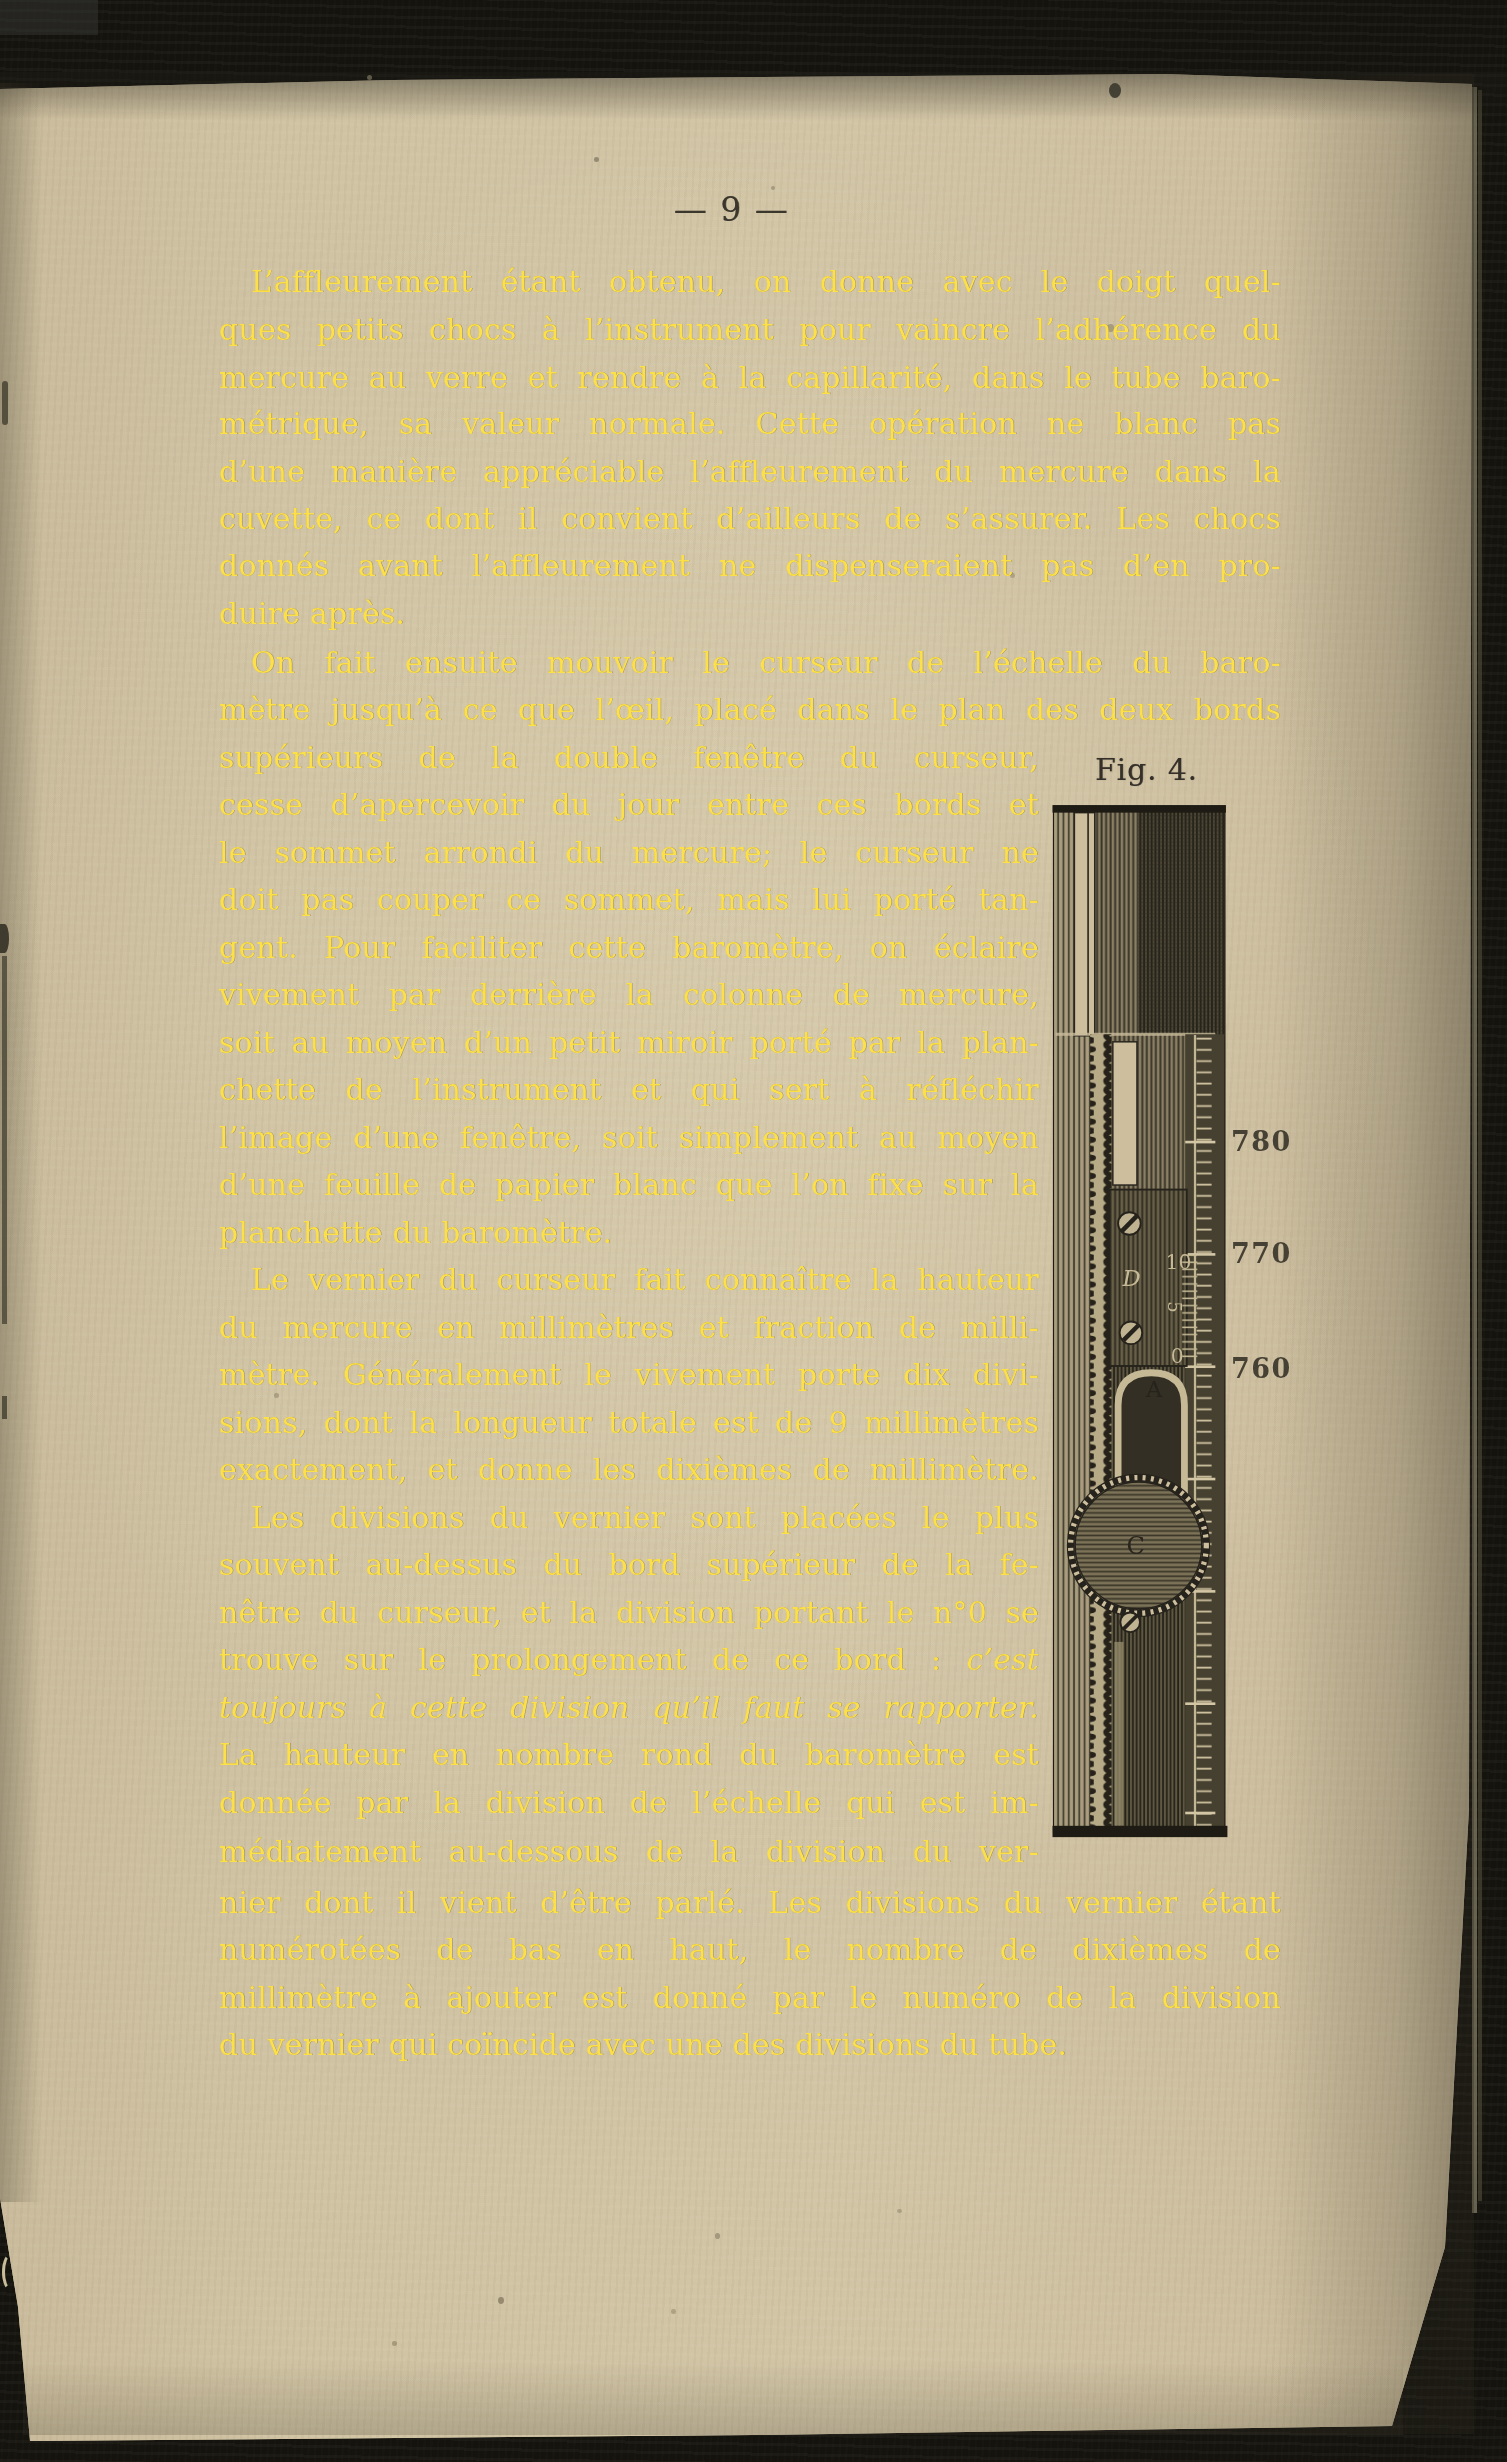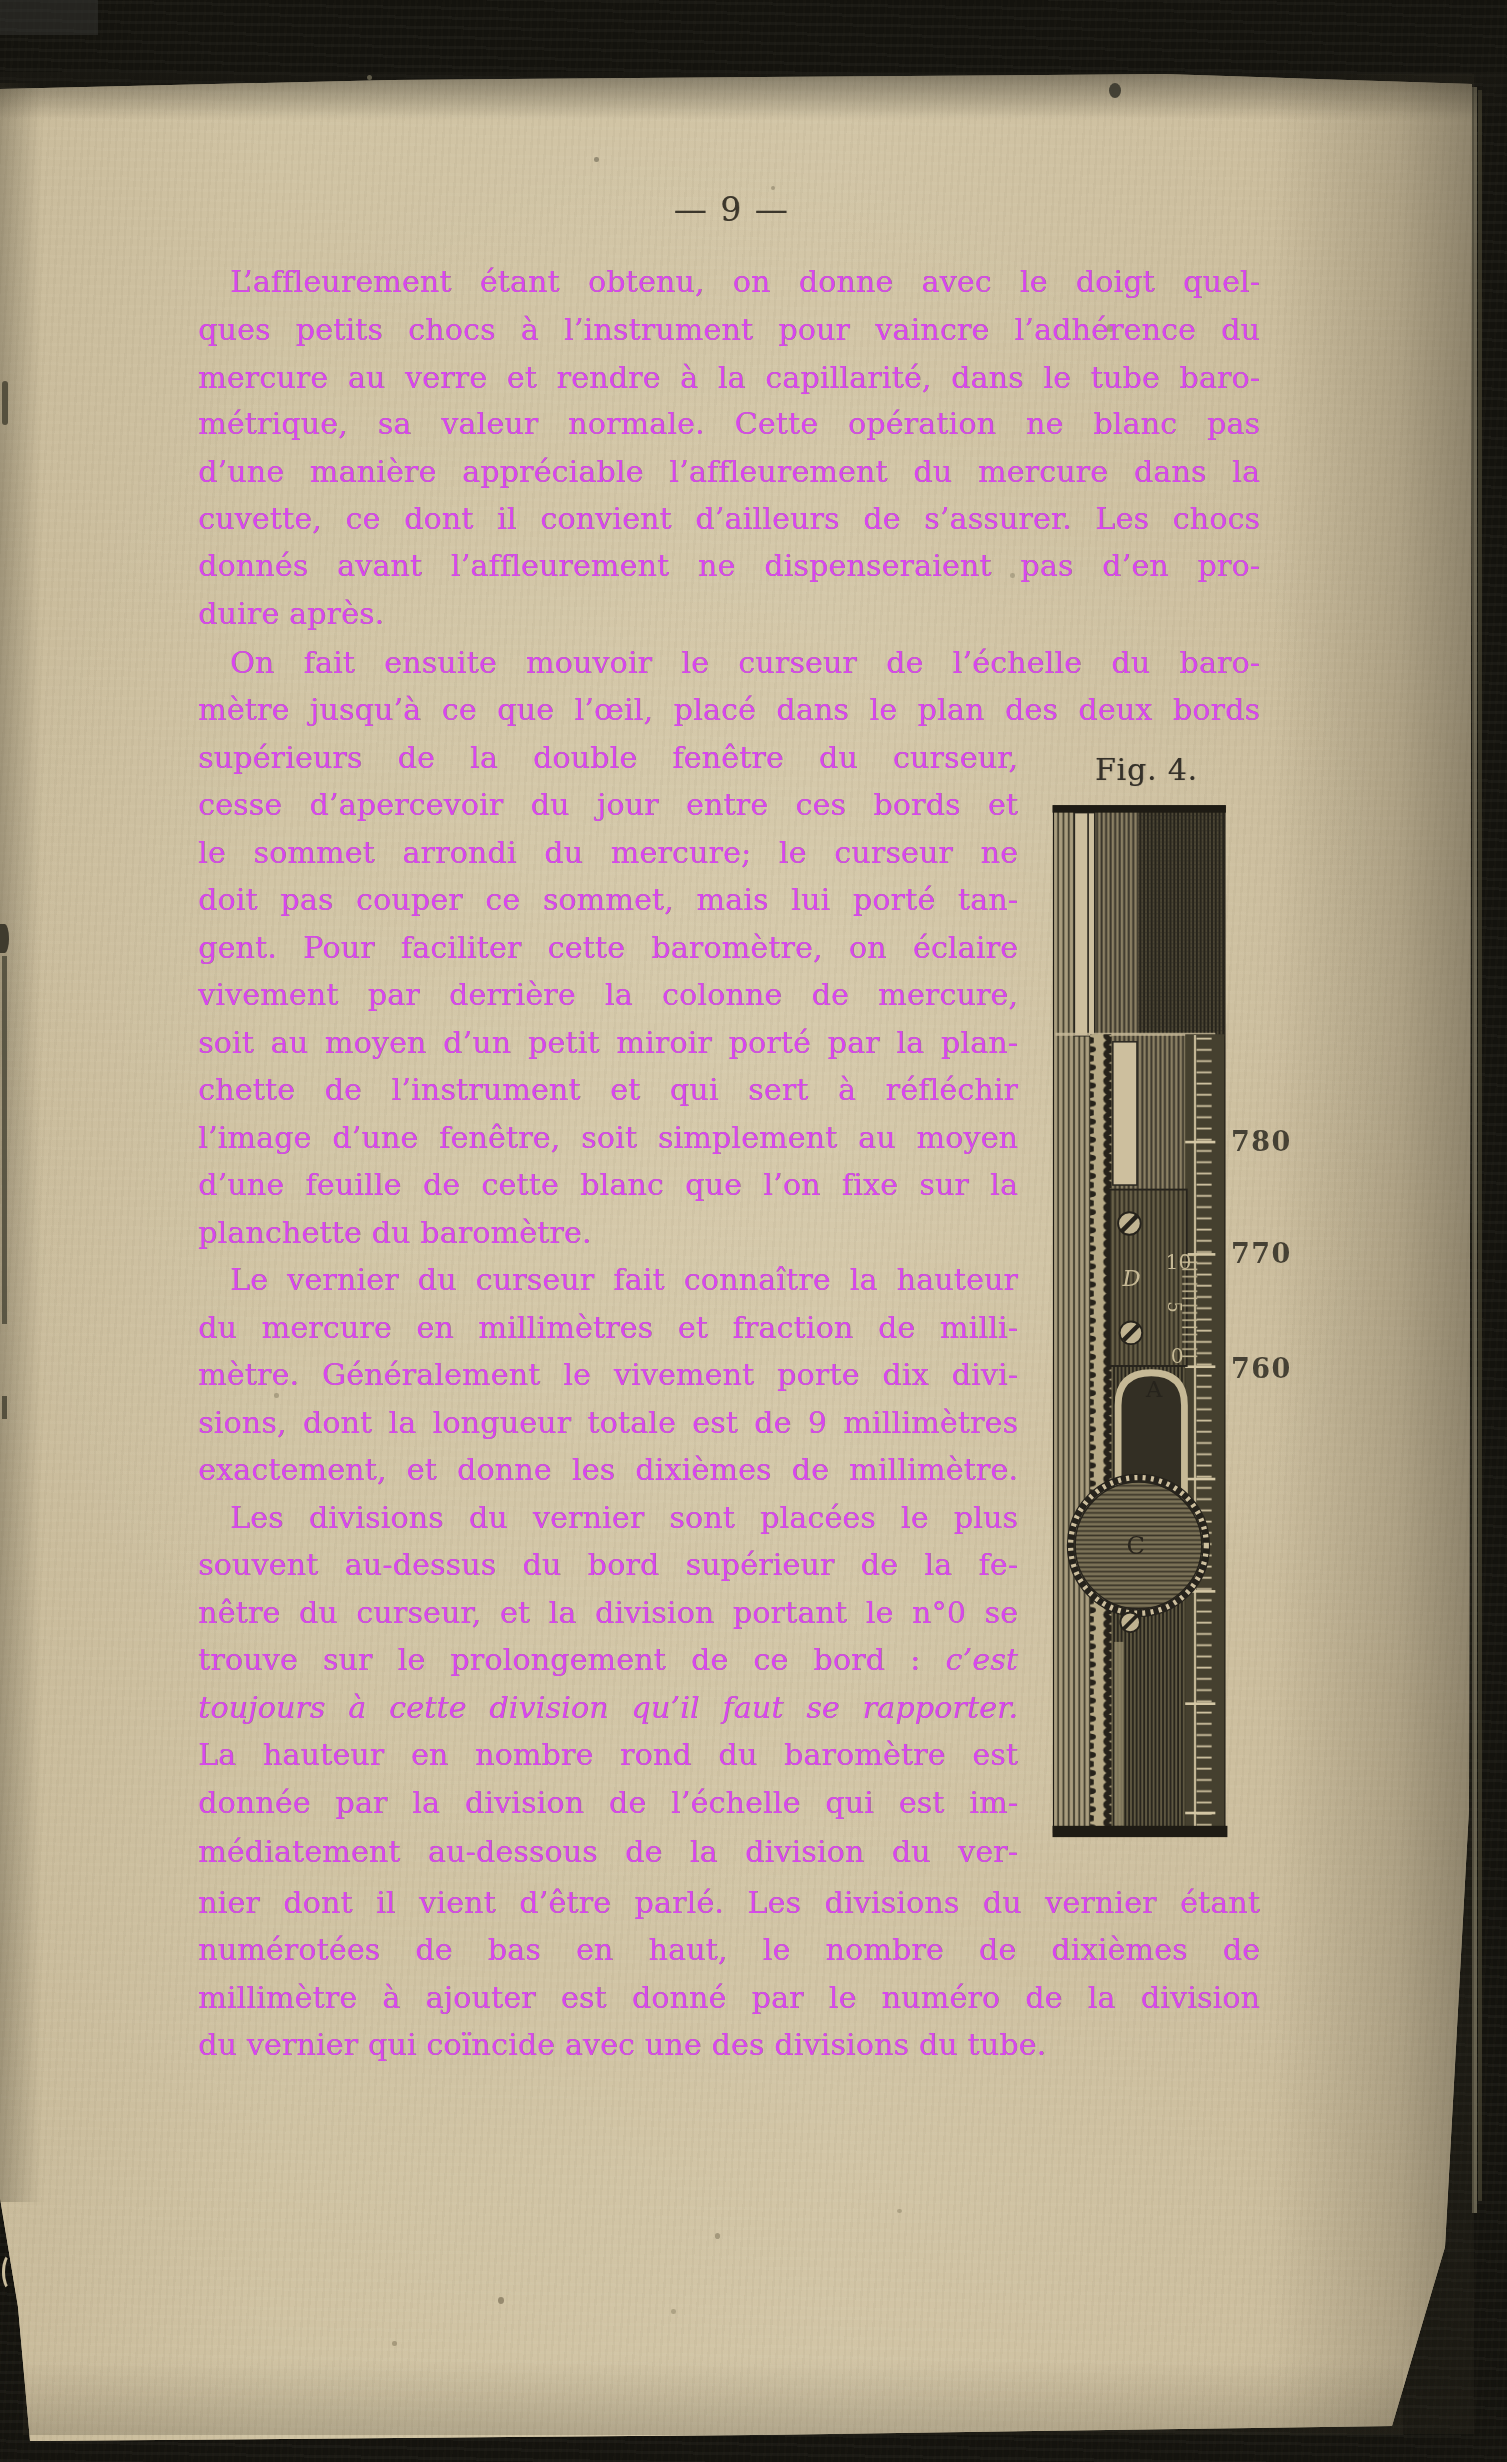--- a/index.html
+++ b/index.html
@@ -15,22 +15,22 @@
       1469px 1809px, 1445px 2247px, 1392px 2426px, 754px 2435px, 30px 2441px,
       18px 2307px, 0px 2198px);}
   .grain{position:absolute;left:0;top:0;width:1508px;height:2462px;pointer-events:none;
     background:repeating-linear-gradient(93deg, rgba(90,80,55,.045) 0 2.3px, rgba(0,0,0,0) 2.3px 6.8px),
                repeating-linear-gradient(1deg, rgba(255,250,230,.03) 0 3px, rgba(0,0,0,0) 3px 9.8px);
     clip-path:inherit;}
   .shade{position:absolute;pointer-events:none;}
   
   .stackline{position:absolute;}
   
-  .line{position:absolute;left:198px;height:47px;line-height:47px;font-size:30px;
-        color:#d946ef;letter-spacing:0.2px;white-space:nowrap;
+  .line{position:absolute;left:219px;height:47px;line-height:47px;font-size:30px;
+        color:#fde047;letter-spacing:0.2px;white-space:nowrap;
         text-shadow:0.4px 0.4px 0.6px rgba(55,50,40,.45);}
   .j{white-space:normal;text-align:justify;text-align-last:justify;}
   .f{width:1062px;}
   .n{width:820px;}
   .ind{text-indent:32px;}
   .it, .it i, i[data-bind]{font-style:italic;}
   .pagenum{position:absolute;left:543px;top:190px;width:377px;text-align:center;
         font-size:33px;color:#3c372c;letter-spacing:1.5px;
         text-shadow:0.4px 0.4px 0.6px rgba(55,50,40,.45);}
   .figcap{position:absolute;left:1095px;top:752px;width:151px;font-size:30px;color:#35312a;
@@ -93,21 +93,21 @@
     <div class="line f j" style="top:686px" data-bind="page.lines.9">mètre jusqu’à ce que l’œil, placé dans le plan des deux bords</div>
     <div class="line n j" style="top:734px" data-bind="page.lines.10">supérieurs de la double fenêtre du curseur,</div>
     <div class="line n j" style="top:781px" data-bind="page.lines.11">cesse d’apercevoir du jour entre ces bords et</div>
     <div class="line n j" style="top:829px" data-bind="page.lines.12">le sommet arrondi du mercure; le curseur ne</div>
     <div class="line n j" style="top:876px" data-bind="page.lines.13">doit pas couper ce sommet, mais lui porté tan-</div>
     <div class="line n j" style="top:924px" data-bind="page.lines.14">gent. Pour faciliter cette baromètre, on éclaire</div>
     <div class="line n j" style="top:971px" data-bind="page.lines.15">vivement par derrière la colonne de mercure,</div>
     <div class="line n j" style="top:1019px" data-bind="page.lines.16">soit au moyen d’un petit miroir porté par la plan-</div>
     <div class="line n j" style="top:1066px" data-bind="page.lines.17">chette de l’instrument et qui sert à réfléchir</div>
     <div class="line n j" style="top:1114px" data-bind="page.lines.18">l’image d’une fenêtre, soit simplement au moyen</div>
-    <div class="line n j" style="top:1161px" data-bind="page.lines.19">d’une feuille de cette blanc que l’on fixe sur la</div>
+    <div class="line n j" style="top:1161px" data-bind="page.lines.19">d’une feuille de papier blanc que l’on fixe sur la</div>
     <div class="line n" style="top:1209px" data-bind="page.lines.20">planchette du baromètre.</div>
 
     <div class="line n j ind" style="top:1256px" data-bind="page.lines.21">Le vernier du curseur fait connaître la hauteur</div>
     <div class="line n j" style="top:1304px" data-bind="page.lines.22">du mercure en millimètres et fraction de milli-</div>
     <div class="line n j" style="top:1351px" data-bind="page.lines.23">mètre. Généralement le vivement porte dix divi-</div>
     <div class="line n j" style="top:1399px" data-bind="page.lines.24">sions, dont la longueur totale est de 9 millimètres</div>
     <div class="line n j" style="top:1446px" data-bind="page.lines.25">exactement, et donne les dixièmes de millimètre.</div>
 
     <div class="line n j ind" style="top:1494px" data-bind="page.lines.26">Les divisions du vernier sont placées le plus</div>
     <div class="line n j" style="top:1541px" data-bind="page.lines.27">souvent au-dessus du bord supérieur de la fe-</div>

